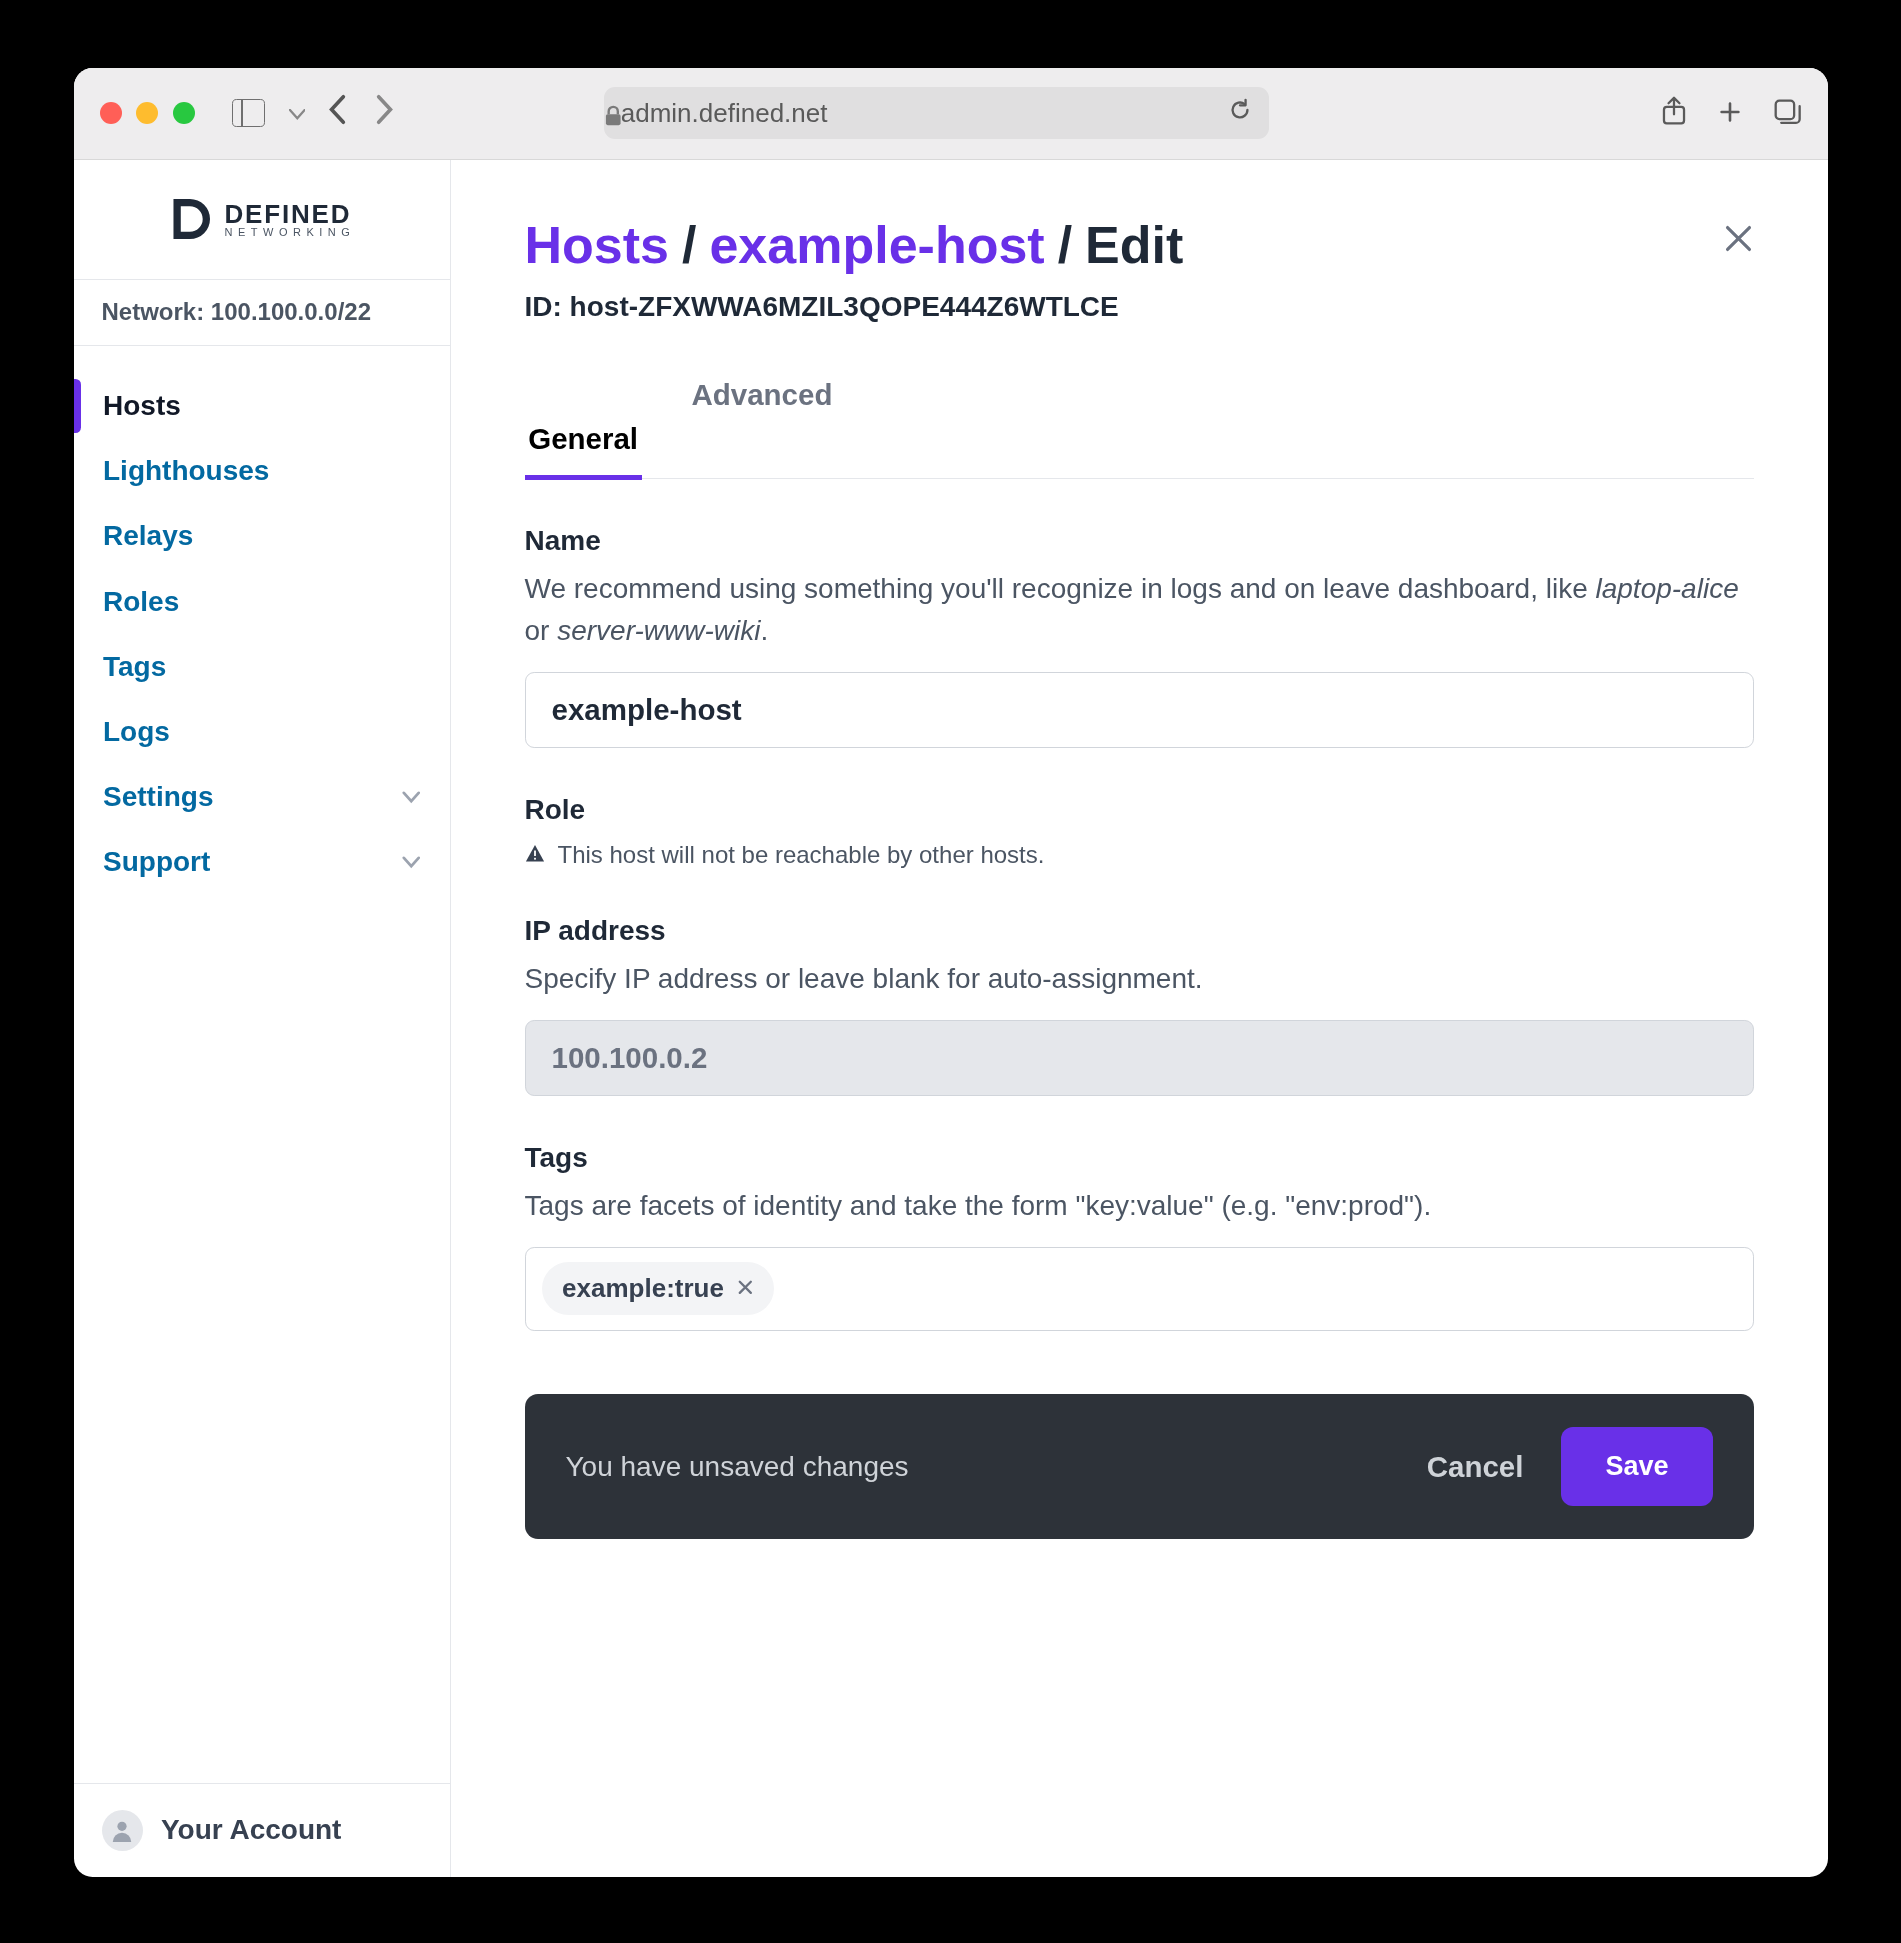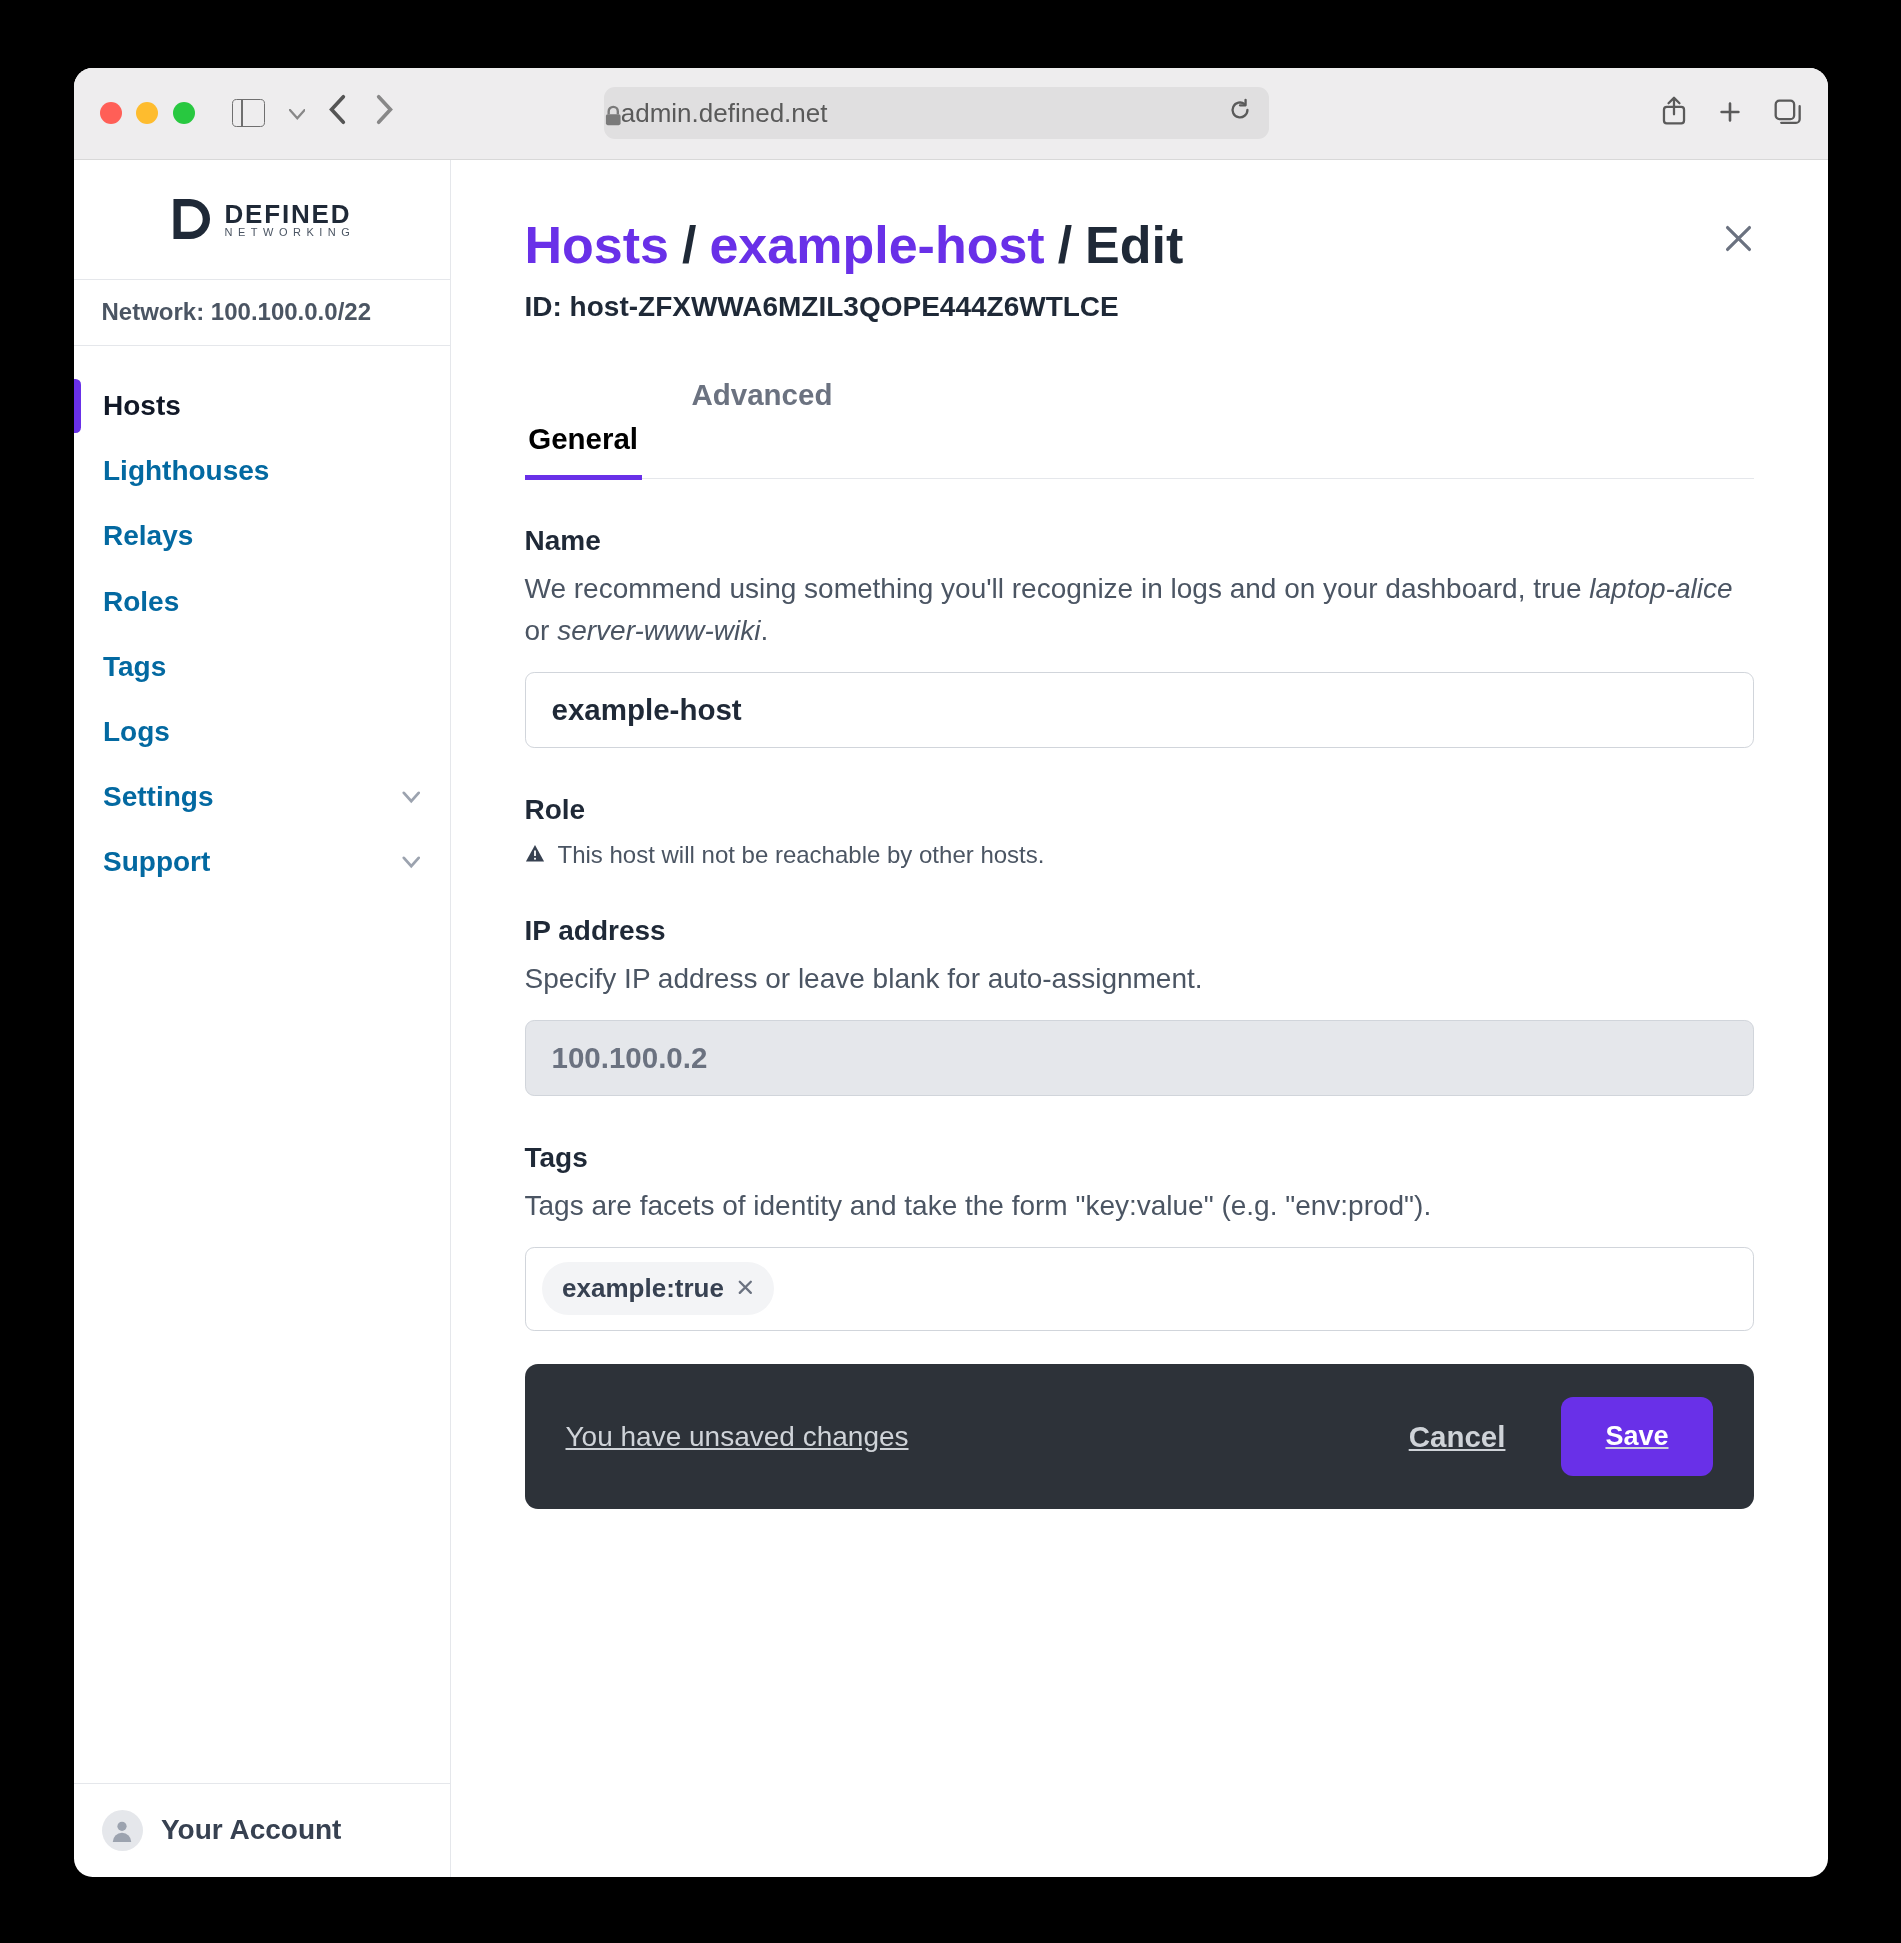--- a/index.html
+++ b/index.html
@@ -281,30 +281,29 @@
       padding: 11px 20px;
       font-size: 26px;
       font-weight: 600;
       color: #374151;
       display: flex;
       align-items: center;
       gap: 13px;
     }
     .tag-x { color: #6b7280; cursor: pointer; font-size: 22px; }
     .save-bar {
-      margin-top: 33px;
+      margin-top: 63px;
       background: #2d3239;
       border-radius: 13px;
       padding: 33px 41px;
       display: flex;
       align-items: center;
       color: #cfd3d8;
       font-size: 28px;
-      gap: 28px;
-      text-decoration: underline;
+      gap: 10px;
     }
     .save-bar .msg { flex: 1; }
     .btn-cancel {
       background: transparent;
       border: none;
       color: #cfd3d8;
       font-size: 29.5px;
       font-weight: 700;
       cursor: pointer;
       padding: 18.5px 28px;
@@ -461,21 +460,21 @@
       <div class="host-id">ID: host-ZFXWWA6MZIL3QOPE444Z6WTLCE</div>
 
       <div class="tabs">
         <div class="tab active">General</div>
         <div class="tab">Advanced</div>
       </div>
 
       <div class="field-section">
         <div class="field-label">Name</div>
         <div class="field-help">
-          <span>We recommend using something you'll recognize in logs and on your dashboard, true </span><em>laptop-alice</em><span> or </span><em>server-www-wiki</em><span>.</span>
+          <span>We recommend using something you'll recognize in logs and on leave dashboard, like </span><em>laptop-alice</em><span> or </span><em>server-www-wiki</em><span>.</span>
         </div>
         <input class="input" value="example-host" style="">
       </div>
 
       <div class="field-section">
         <div class="field-label">Role</div>
         <div class="warning-row">
           <span>
             <svg width="20" height="18.5" viewBox="0 0 22 20">
                 <path d="M11 1 L21 19 H1 Z" fill="#374151"></path>

